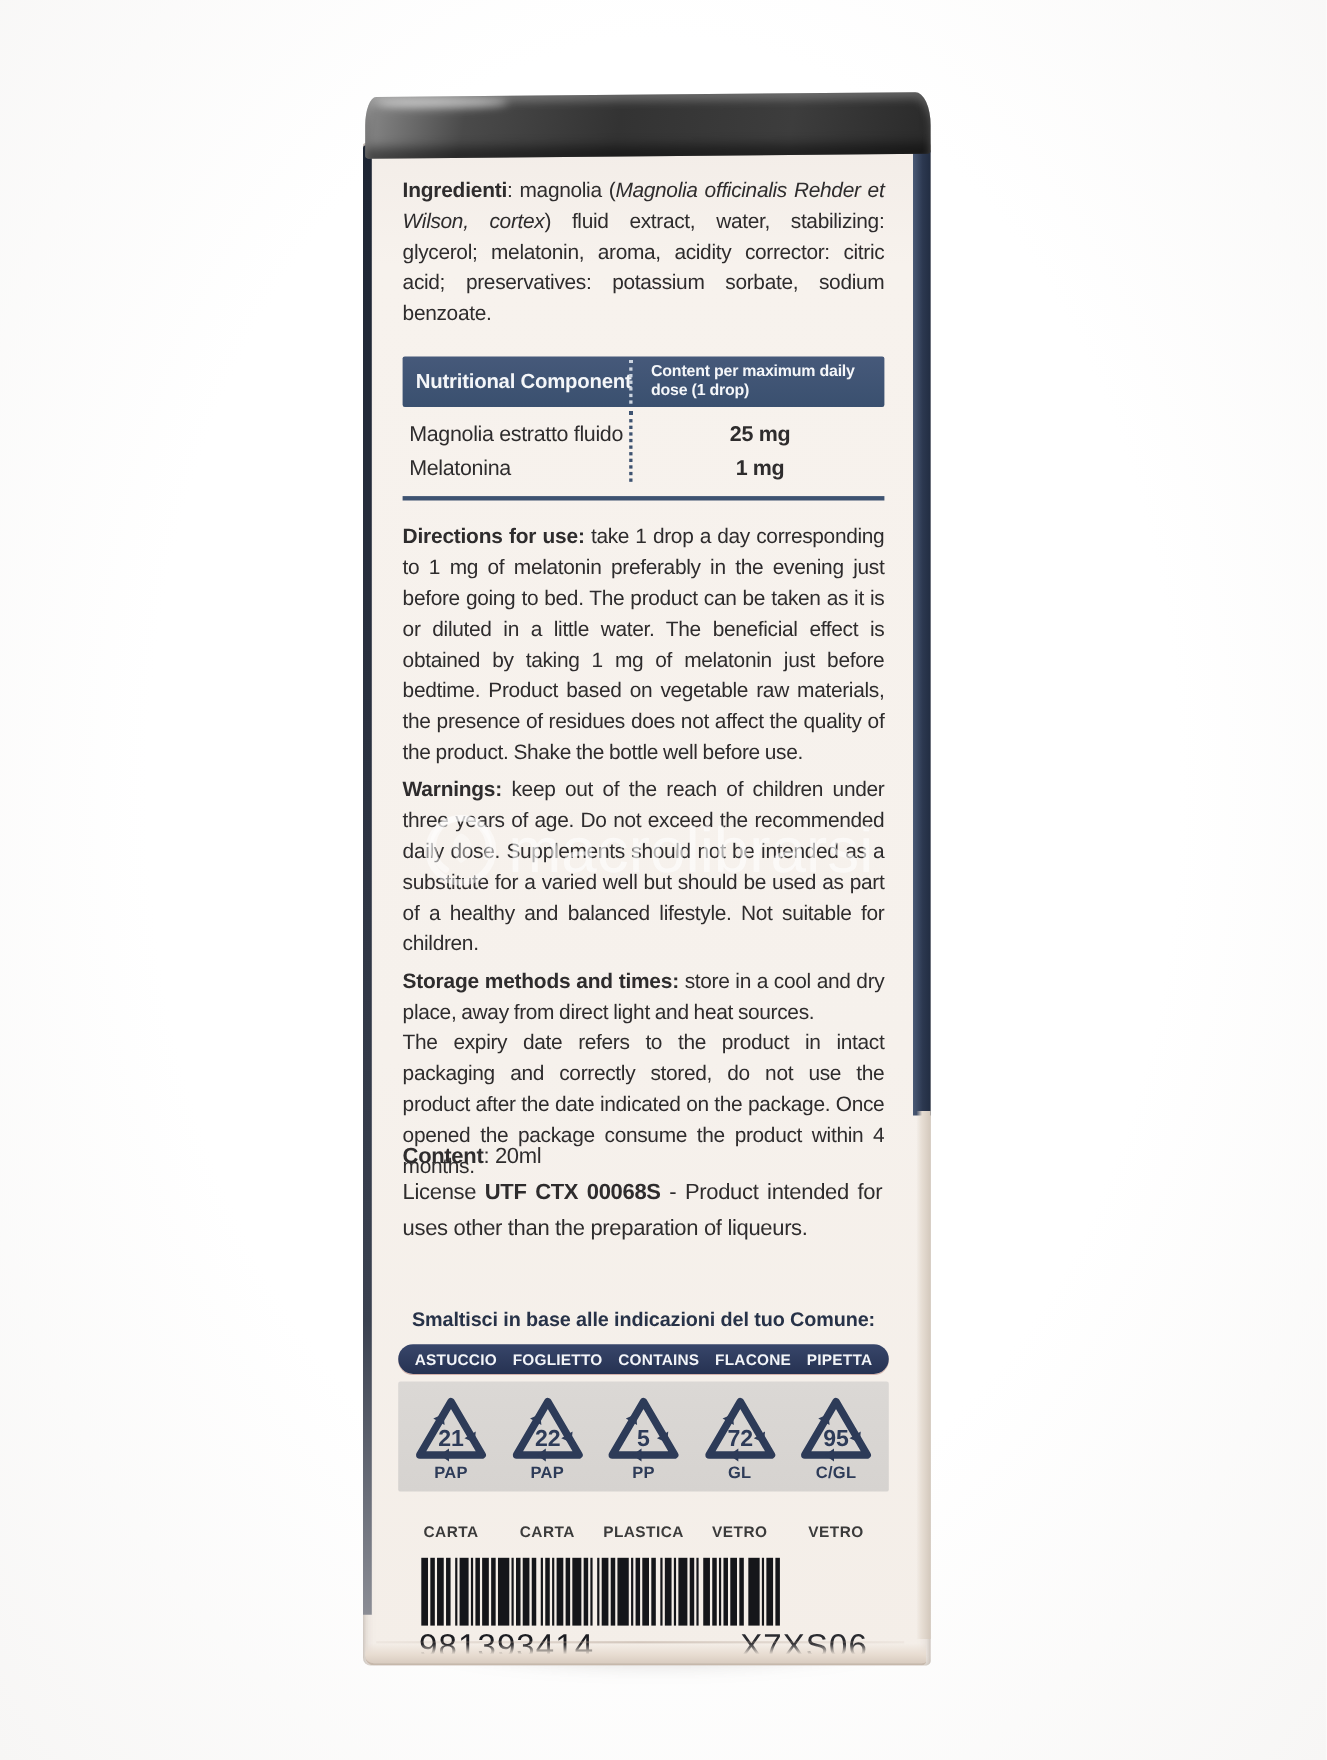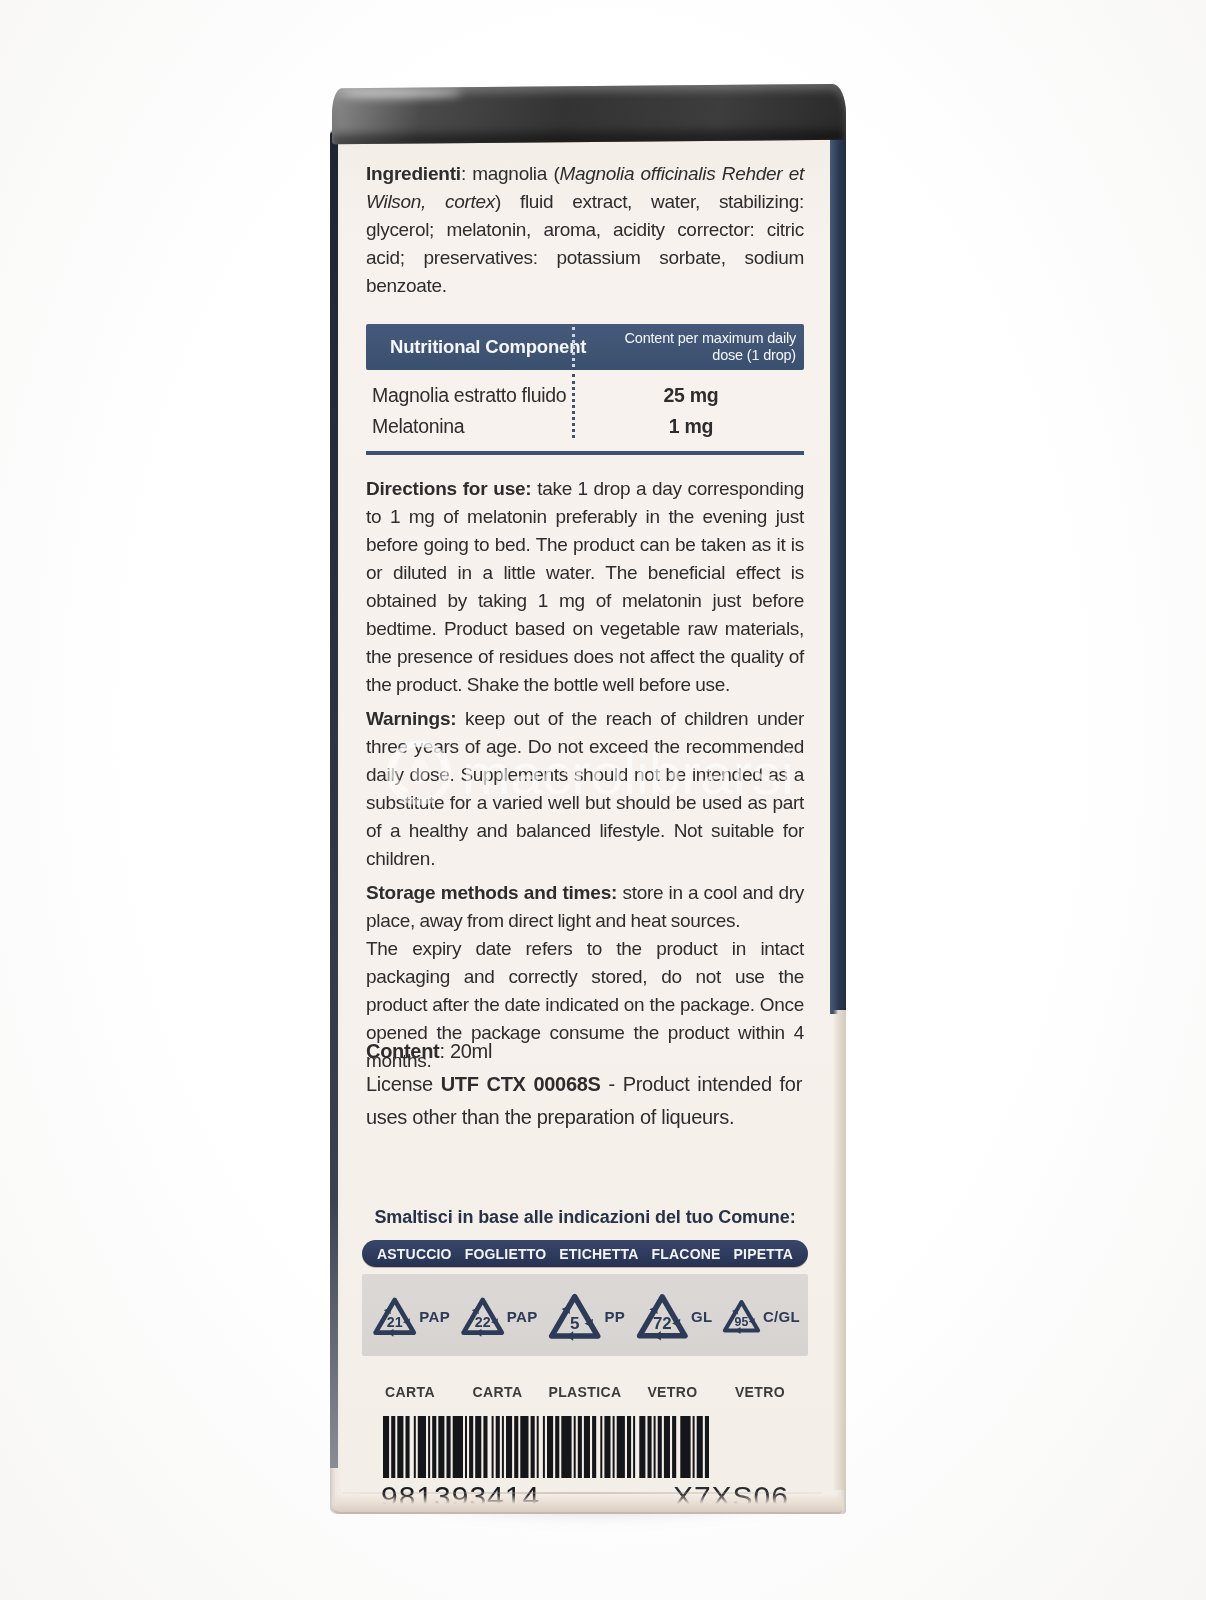--- a/index.html
+++ b/index.html
@@ -70,22 +70,22 @@
   }
   .para b{letter-spacing:-0.2px;}
   .mt{margin-top:6px;}
 
   
   .ntable{position:relative;margin-top:24px;border-bottom:4px solid #3e5371;padding-bottom:13px;}
   .nt-head{
     display:flex;align-items:center;min-height:46px;
     background:linear-gradient(180deg,#46597a,#3a506f);color:#f4f6f9;border-radius:2px;
   }
-  .nt-head .c1{flex:0 0 47%;font-size:18.5px;font-weight:bold;padding-left:24px;letter-spacing:-0.2px;}
-  .nt-head .c2{flex:1;font-size:14.5px;font-weight:normal;text-align:right;line-height:1.2;padding:4px 8px;letter-spacing:-0.2px;}
+  .nt-head .c1{flex:0 0 47%;font-size:18.5px;font-weight:bold;padding-left:12px;letter-spacing:-0.2px;}
+  .nt-head .c2{flex:1;font-size:14.5px;font-weight:bold;text-align:left;line-height:1.2;padding:4px 8px;letter-spacing:-0.2px;}
   .nt-row{display:flex;font-size:19.5px;letter-spacing:-0.3px;}
   .nt-row .c1{flex:0 0 47%;padding-left:6px;}
   .nt-row .c2{flex:1;text-align:center;font-weight:bold;}
   .r1{margin-top:14px;} .r2{margin-top:8px;}
   .div-head{position:absolute;left:47%;top:3px;height:40px;border-left:3px dotted #cdd5e0;}
   .div-body{position:absolute;left:47%;top:50px;bottom:13px;border-left:3px dotted #3e5371;}
 
   .banner{
     margin-top:22px;text-align:center;font-weight:bold;font-size:18.5px;
     color:#3d4250;letter-spacing:-0.3px;
@@ -106,21 +106,21 @@
     margin-top:12px;height:27px;border-radius:14px;
     background:linear-gradient(180deg,#38466a,#263252);
     display:flex;align-items:center;justify-content:space-between;
     padding:0 15px;box-shadow:0 1px 0 rgba(150,60,50,0.35);
   }
   .pill span{color:#f2f4f8;font-weight:bold;font-size:14px;letter-spacing:0.2px;}
   .band{
     margin-top:7px;background:linear-gradient(180deg,#dbd8d5,#d6d3d0);
     padding:10px 8px 8px;display:flex;justify-content:space-between;border-radius:2px;
   }
-  .sym{width:80px;display:flex;flex-direction:row;align-items:center;}
+  .sym{width:80px;display:flex;flex-direction:column;align-items:center;}
   .sym svg{width:74px;height:64px;}
   .sym path{fill:none;stroke:#2d3b58;stroke-width:7.5;stroke-linejoin:round;stroke-linecap:round;}
   .sym polygon{fill:#2d3b58;}
   .sym text{font-family:"Liberation Sans",sans-serif;font-size:23px;font-weight:bold;fill:#2d3b58;text-anchor:middle;}
   .sym-code{margin-top:1px;font-size:15px;font-weight:bold;color:#2d3b58;letter-spacing:0.3px;}
   .materials{margin-top:28px;display:flex;justify-content:space-between;padding:0 8px;}
   .materials span{width:80px;text-align:center;font-size:14px;font-weight:bold;color:#3b3b3b;letter-spacing:0.4px;}
   .barcode-wrap{width:408px;margin:16px auto 0;}
   .barcode{width:408px;height:62px;display:block;}
   .barcode rect{fill:#15161a;}
@@ -189,21 +189,21 @@
       <div><b>Content</b><span>: 20ml</span></div>
       <div><span>License </span><b>UTF CTX 00068S</b><span> - Product intended for uses other than the preparation of liqueurs.</span></div>
     </div>
 
     <div class="bottom-section">
       <div class="smaltisci">Smaltisci in base alle indicazioni del tuo Comune:</div>
 
       <div class="pill">
         <span>ASTUCCIO</span>
         <span>FOGLIETTO</span>
-        <span>ETICHETTA</span>
+        <span>CONTAINS</span>
         <span>FLACONE</span>
         <span>PIPETTA</span>
       </div>
 
       <div class="band">
         <div class="sym">
           <svg viewBox="0 0 80 70">
             <path d="M40 9 L71 62 L9 62 Z"></path>
             <polygon points="0,-6.5 9,0 0,6.5" transform="translate(59,42) rotate(59.7)"></polygon>
             <polygon points="0,-6.5 9,0 0,6.5" transform="translate(38,62) rotate(180)"></polygon>

